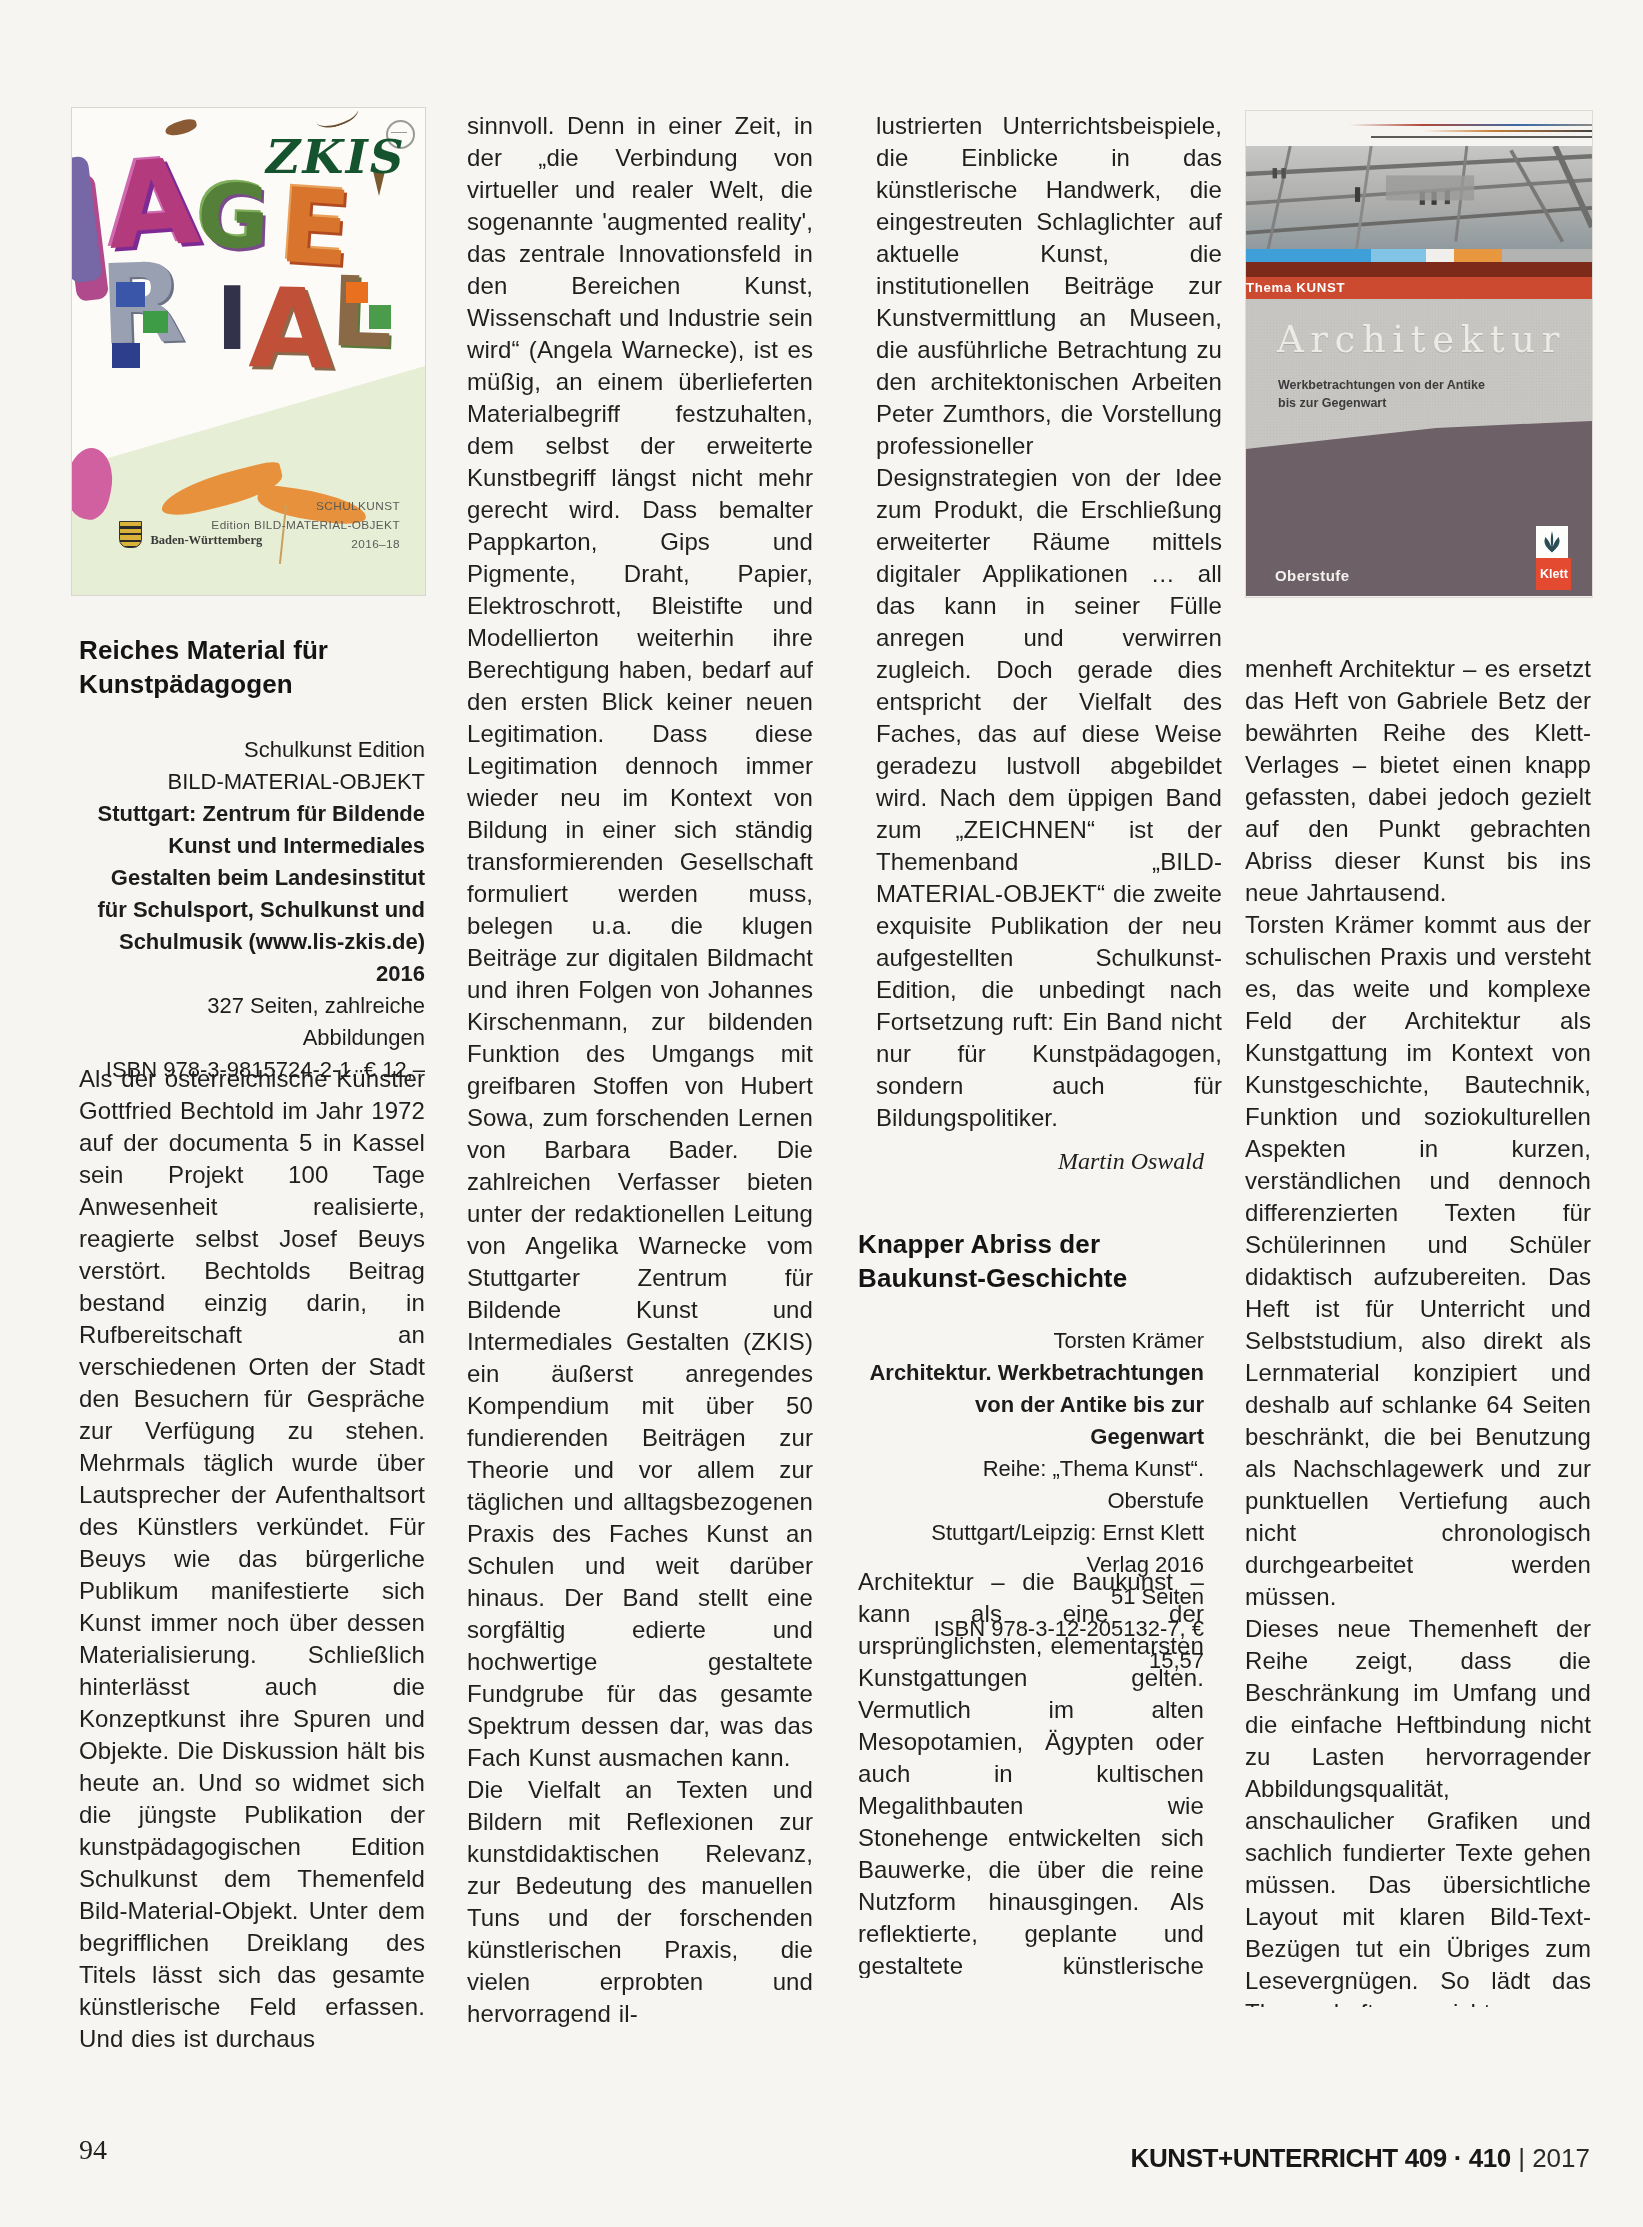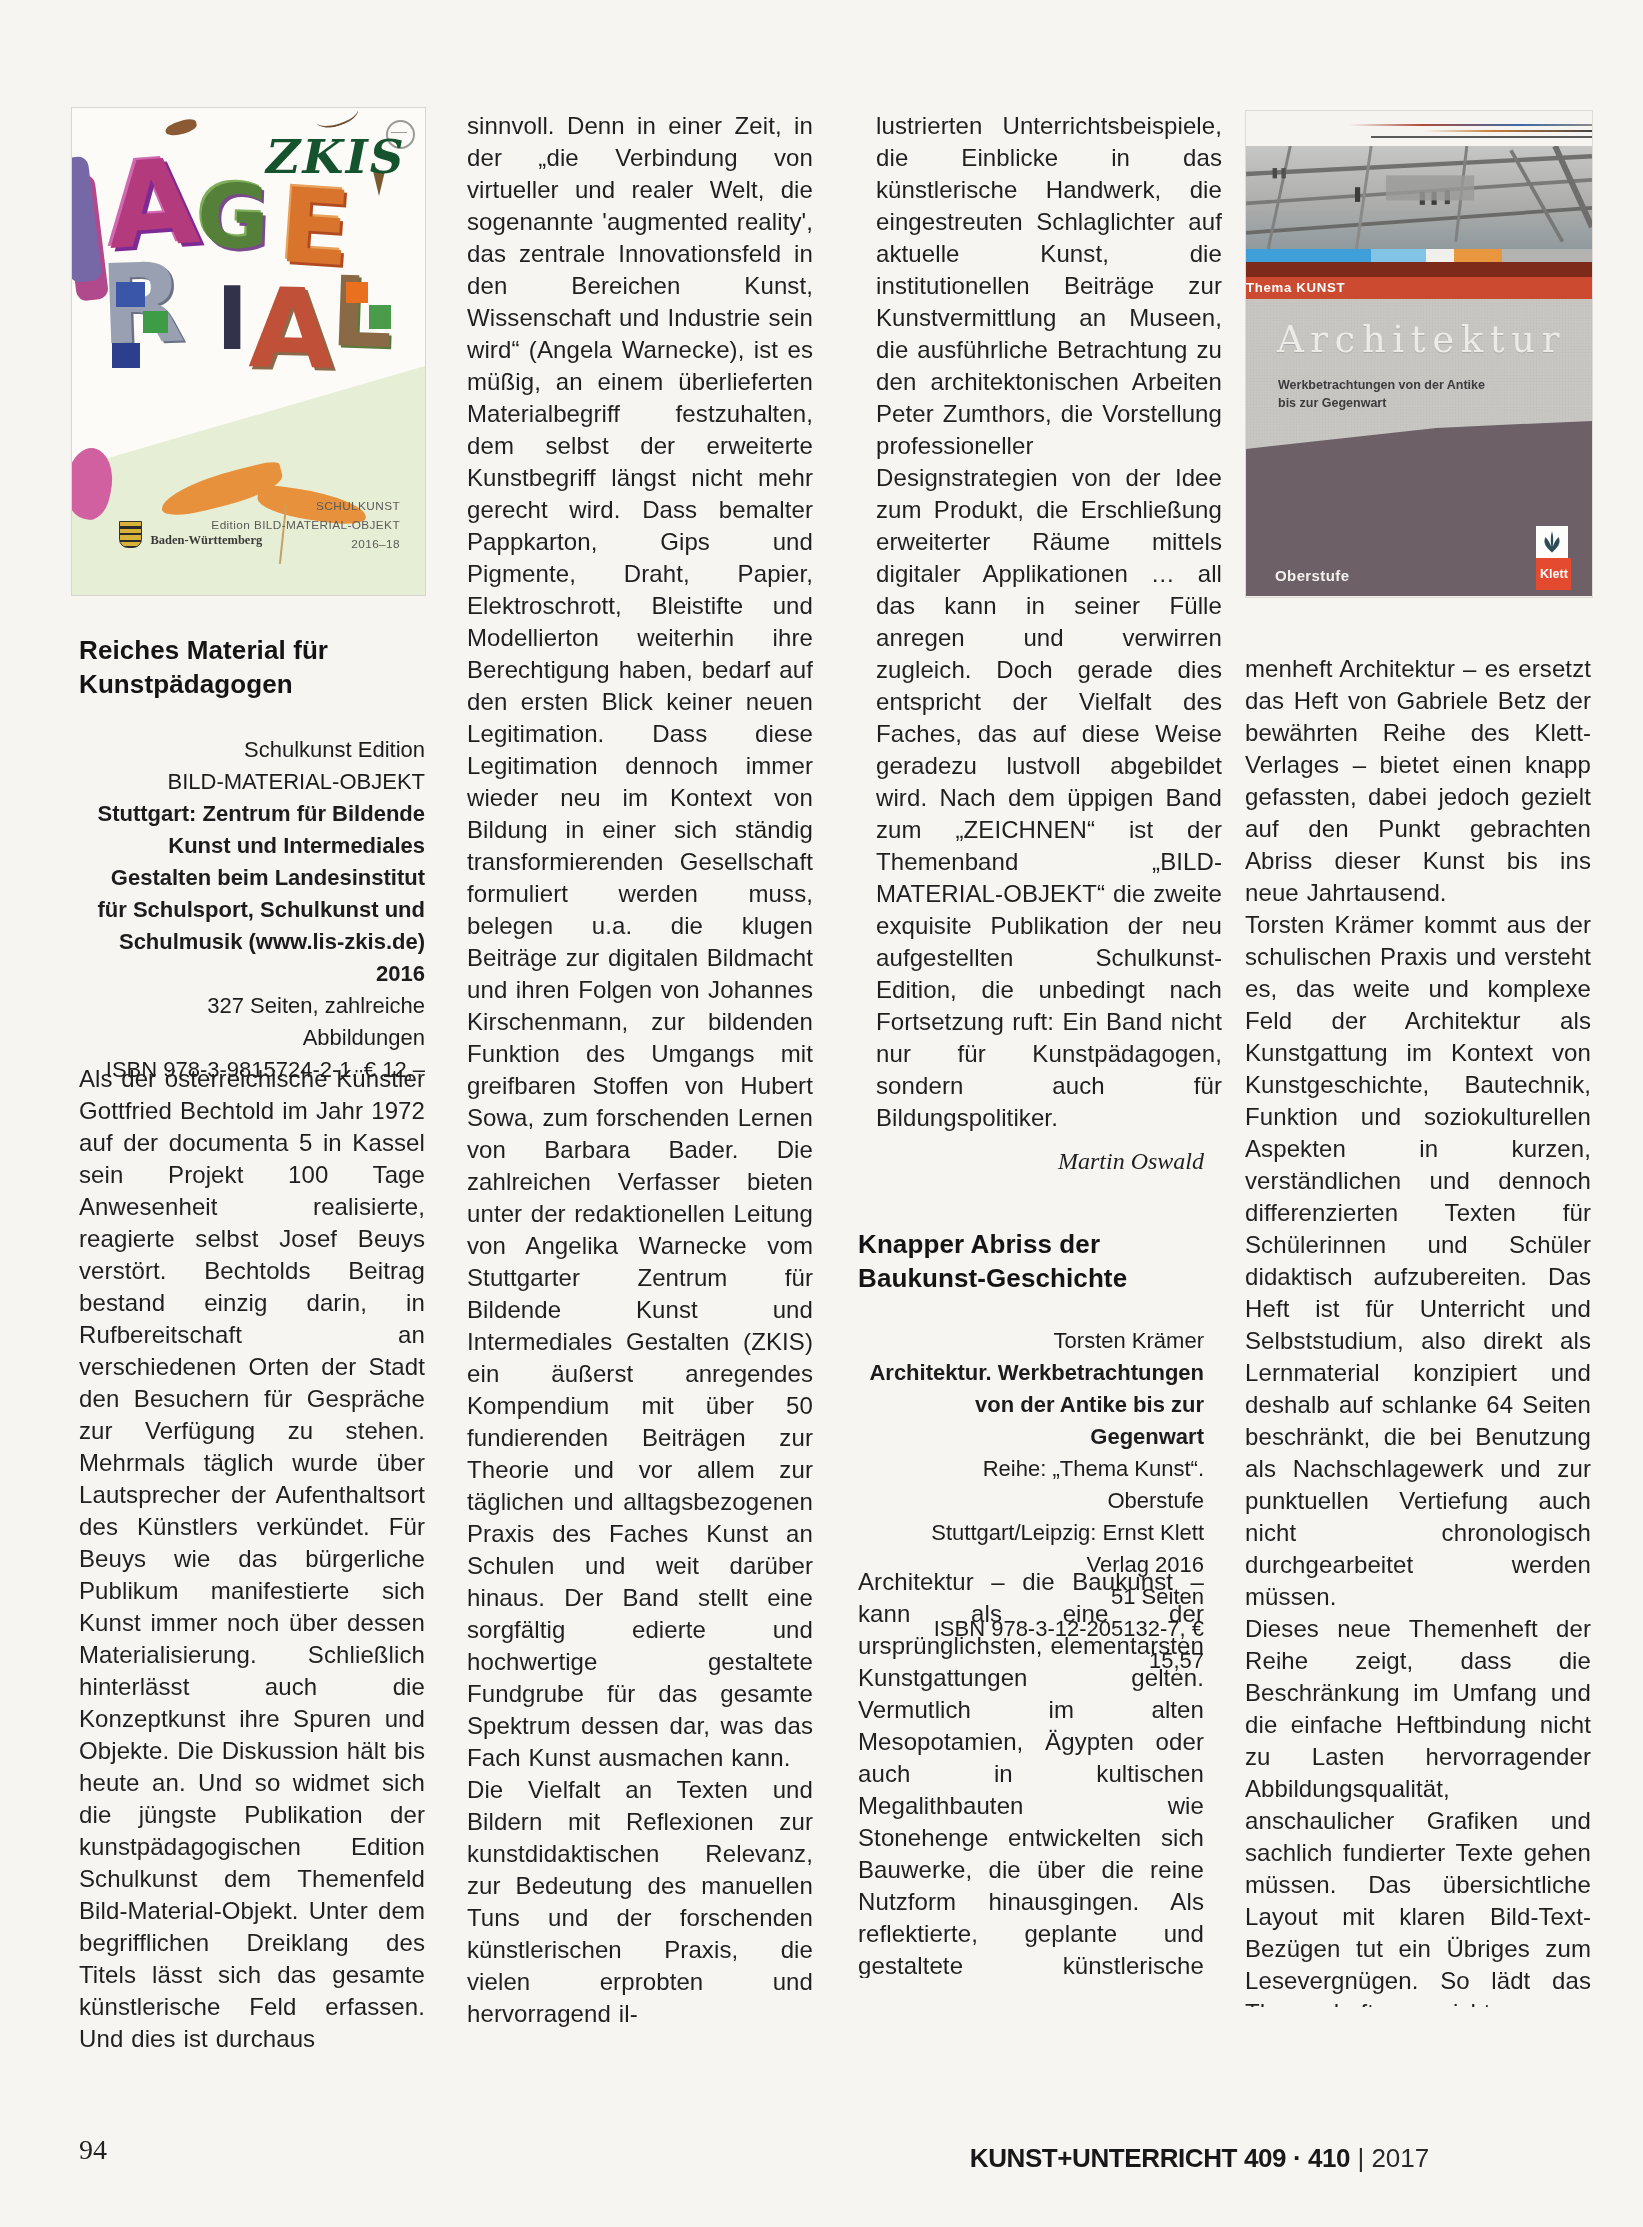--- a/index.html
+++ b/index.html
@@ -111,21 +111,21 @@
   #r1-body-col3{left:876px;top:110px;width:346px;height:1030px;overflow:hidden;}
   #r1-author{left:858px;top:1145px;width:346px;}
   #r2-heading{left:858px;top:1227px;width:346px;}
   #r2-biblio{left:858px;top:1325px;width:346px;}
   #r2-body-col3{left:858px;top:1566px;width:346px;height:412px;overflow:hidden;}
   #r2-body-col4{left:1245px;top:653px;width:346px;height:1354px;overflow:hidden;}
 
   
   #page-number{left:79px;top:2134px;font-family:"Liberation Serif","DejaVu Serif",serif;
                font-size:28px;color:#222;}
-  #footer-right{left:809px;top:2143px;width:781px;text-align:center;font-size:26px;color:#181818;}
+  #footer-right{left:809px;top:2143px;width:781px;text-align:right;font-size:26px;color:#181818;}
   #footer-right .j{font-weight:bold;letter-spacing:-0.4px;}
   #footer-right .y{font-weight:normal;color:#2a2a2a;}
   #footer-right .y .bar{color:#8a8a88;}
 </style>
 </head>
 <body>
 
 <div id="page">
 
   <div id="zkis-cover">

